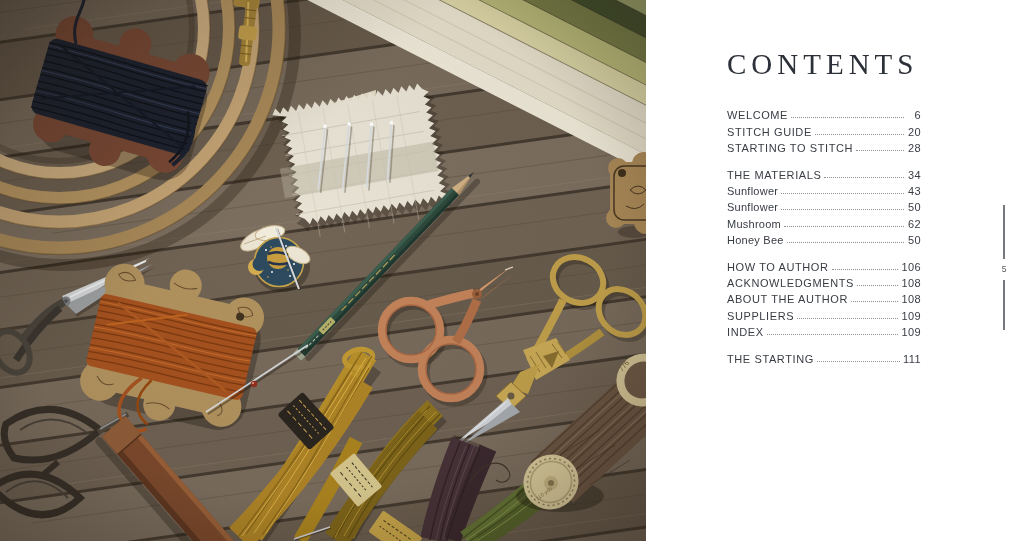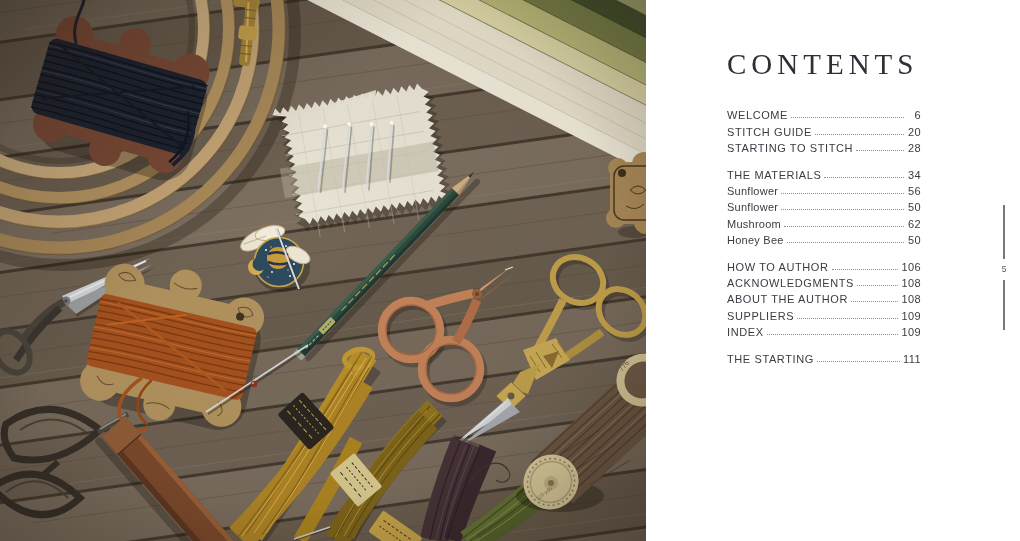--- a/index.html
+++ b/index.html
@@ -545,21 +545,21 @@
 
       <div class="group" style="margin-top:10px;">
         <div class="row">
             <span class="lbl">THE MATERIALS</span>
             <span class="leader"></span>
             <span class="num">34</span>
           </div>
         <div class="row sub">
             <span class="lbl">Sunflower</span>
             <span class="leader"></span>
-            <span class="num">56</span>
+            <span class="num">43</span>
           </div>
         <div class="row sub">
             <span class="lbl">Sunflower</span>
             <span class="leader"></span>
             <span class="num">50</span>
           </div>
         <div class="row sub">
             <span class="lbl">Mushroom</span>
             <span class="leader"></span>
             <span class="num">62</span>

